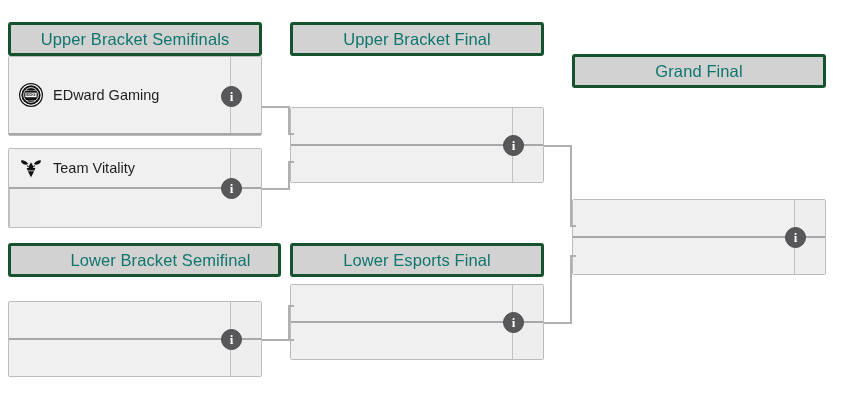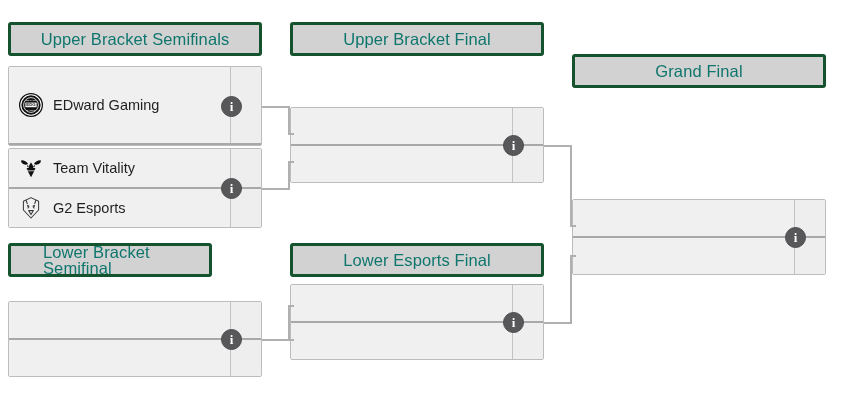--- a/index.html
+++ b/index.html
@@ -135,21 +135,21 @@
   </div>
 
   <div class="round-header" style="left:290px; top:22px; width:254px; height:34px;align-items:center;">
     <span>Upper Bracket Final</span>
   </div>
 
   <div class="round-header" style="left:572px; top:22px; width:254px; height:34px;margin-top:32px;">
     <span>Grand Final</span>
   </div>
 
-  <div class="round-header" style="left:8px; top:243px; width:204px; height:34px;padding-left:32px;">
+  <div class="round-header" style="left:8px; top:243px; width:273px; height:34px;padding-left:32px;">
     <span>Lower Bracket Semifinal</span>
   </div>
 
   <div class="round-header" style="left:290px; top:243px; width:254px; height:34px;">
     <span>Lower Esports Final</span>
   </div>
 
   <div class="conn h" style="left:262px; top:106px; width:28px;"></div>
   <div class="conn v" style="left:288px; top:106px; height:27px;"></div>
 
@@ -164,21 +164,21 @@
 
   <div class="conn h" style="left:262px; top:339px; width:28px;"></div>
   <div class="conn v" style="left:288px; top:305px; height:36px;"></div>
   <div class="conn h" style="left:288px; top:305px; width:6px;"></div>
   <div class="conn h" style="left:288px; top:339px; width:6px;"></div>
 
   <div class="conn h" style="left:544px; top:322px; width:28px;"></div>
   <div class="conn v" style="left:570px; top:255px; height:69px;"></div>
   <div class="conn h" style="left:570px; top:255px; width:6px;"></div>
 
-  <div class="match" style="left:8px; top:66px; width:254px; height:80px;">
+  <div class="match" style="left:8px; top:56px; width:254px; height:80px;">
     <div class="match-row top">
       <div class="opponent">
         <span class="team-logo">
           <svg width="26" height="26" viewBox="0 0 26 26">
             <circle cx="13" cy="13" r="12" fill="#111111"></circle>
             <circle cx="13" cy="13" r="10.2" fill="none" stroke="#ffffff" stroke-width="1.1"></circle>
             <circle cx="13" cy="13" r="7.4" fill="none" stroke="#ffffff" stroke-width="0.8"></circle>
             <rect x="7.4" y="10.6" width="11.2" height="4.6" fill="#ffffff"></rect>
             <text x="13" y="14.4" text-anchor="middle" font-family="Liberation Sans, sans-serif" font-size="4.4" font-weight="bold" fill="#111111">EDG</text>
             <text x="13" y="9.4" text-anchor="middle" font-family="Liberation Sans, sans-serif" font-size="2.3" fill="#ffffff">EDWARD</text>
@@ -206,37 +206,20 @@
               <path d="M11.0 11.2 L9.0 10.0 L9.6 12.2 Z"></path>
               <path d="M15.0 11.2 L17.0 10.0 L16.4 12.2 Z"></path>
             </g>
           </svg>
         </span>
         <span class="team-name">Team Vitality</span>
       </div>
       <div class="score-cell"></div>
     </div>
     <div class="match-row">
-      <div class="opponent">
-        <span class="team-logo">
-          <svg width="26" height="26" viewBox="0 0 26 26">
-            <g fill="none" stroke="#3a3a3a" stroke-width="1.05" stroke-linejoin="round">
-              <path d="M13 2.6 L20.6 6.2 L20.6 15.0 L13 23.0 L5.4 15.0 L5.4 6.2 Z"></path>
-              <path d="M8.0 5.0 L9.4 9.0"></path>
-              <path d="M18.0 5.0 L16.6 9.0"></path>
-              <path d="M9.2 10.2 L10.8 12.0 L9.6 13.4"></path>
-              <path d="M16.8 10.2 L15.2 12.0 L16.4 13.4"></path>
-              <path d="M10.6 15.6 L15.4 15.6 L13 19.6 Z"></path>
-            </g>
-            <circle cx="10.4" cy="11.2" r="0.9" fill="#3a3a3a"></circle>
-            <circle cx="15.6" cy="11.2" r="0.9" fill="#3a3a3a"></circle>
-          </svg>
-        </span>
-        <span class="team-name">G2 Esports</span>
-      </div>
       <div class="score-cell"></div>
     </div>
     <div class="info-badge" style="left:212px; top:29px;">i</div>
   </div>
 
   <div class="match" style="left:290px; top:107px; width:254px; height:76px;">
     <div class="match-row top">
       <div class="opponent">
         <span class="team-name"></span>
       </div>

